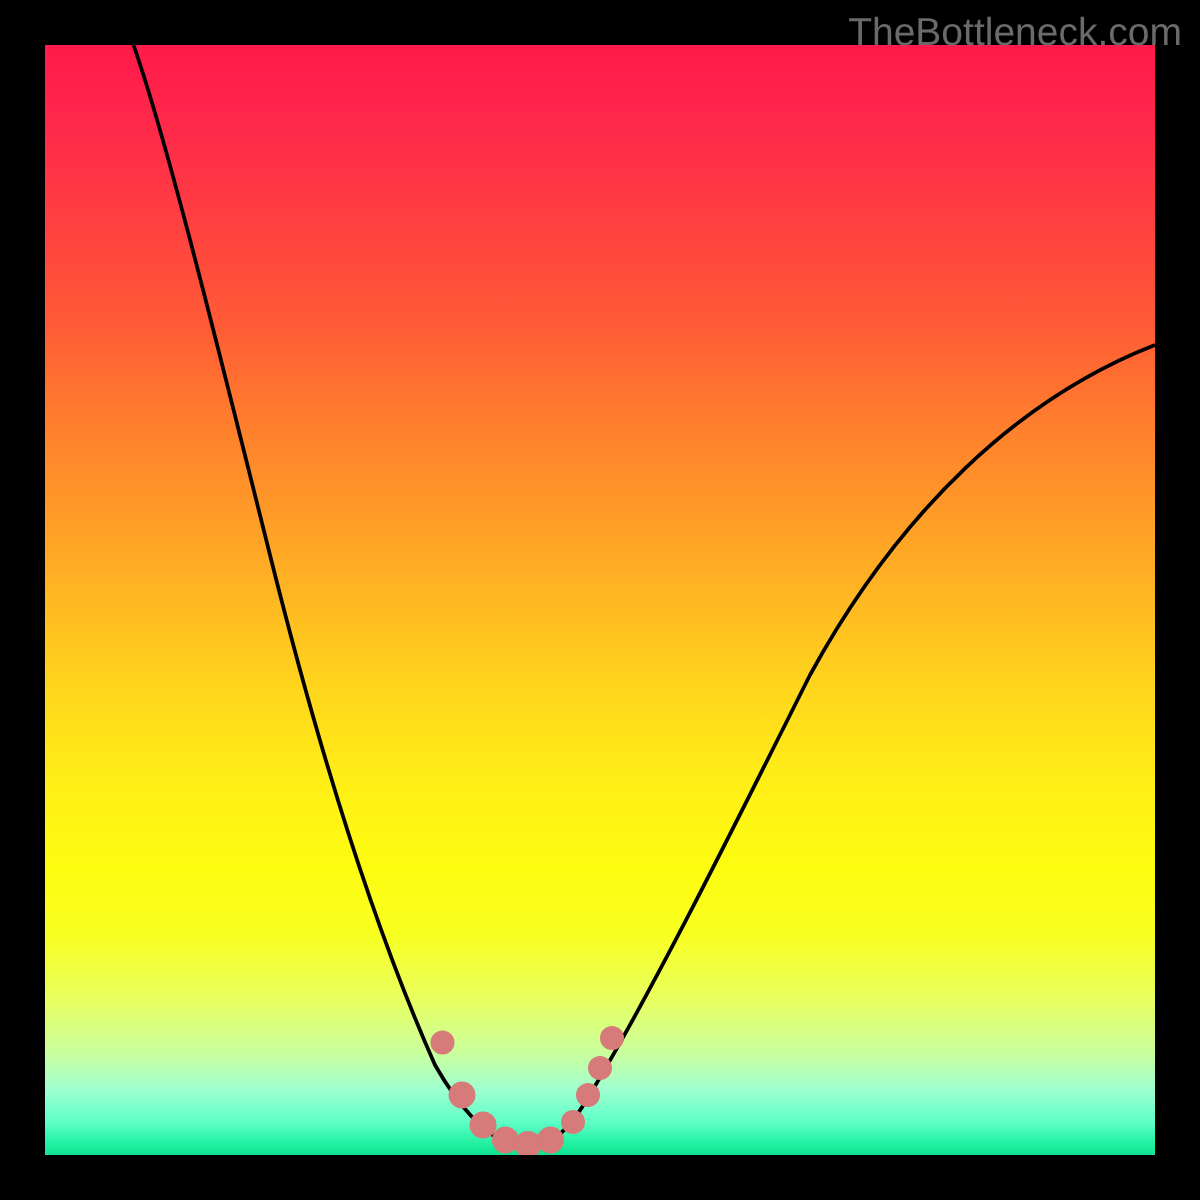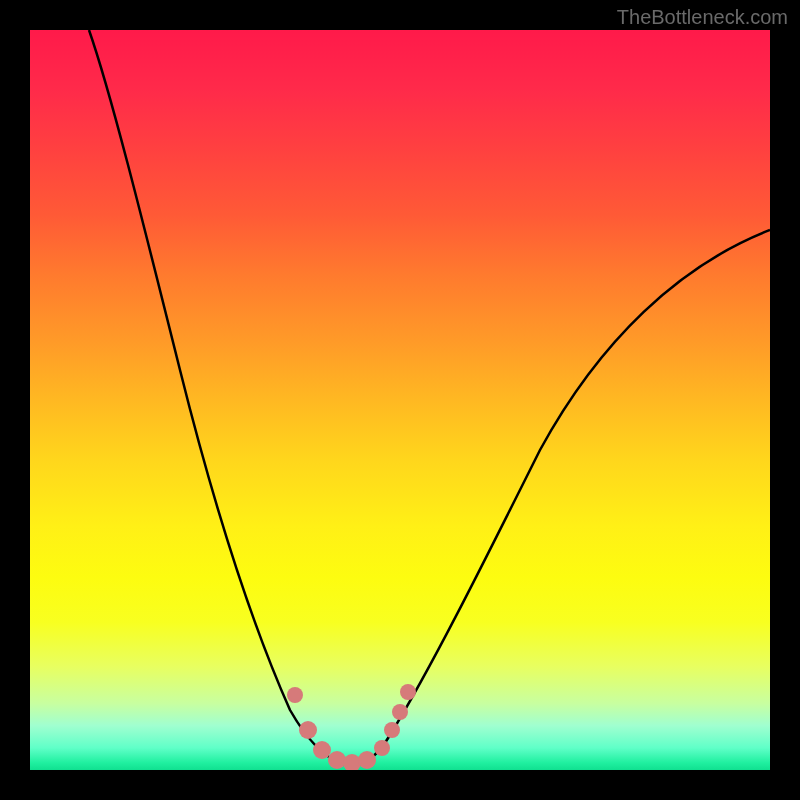--- a/index.html
+++ b/index.html
@@ -9,21 +9,21 @@
     height: 800px;
     background: #000;
     position: relative;
     font-family: Arial, sans-serif;
   }
   .watermark {
     position: absolute;
     top: 6px;
     right: 12px;
     color: #6a6a6a;
-    font-size: 20px;
+    font-size: 26px;
     font-weight: 500;
     z-index: 10;
   }
   .plot-area {
     position: absolute;
     left: 30px;
     top: 30px;
     width: 740px;
     height: 740px;
     overflow: hidden;

